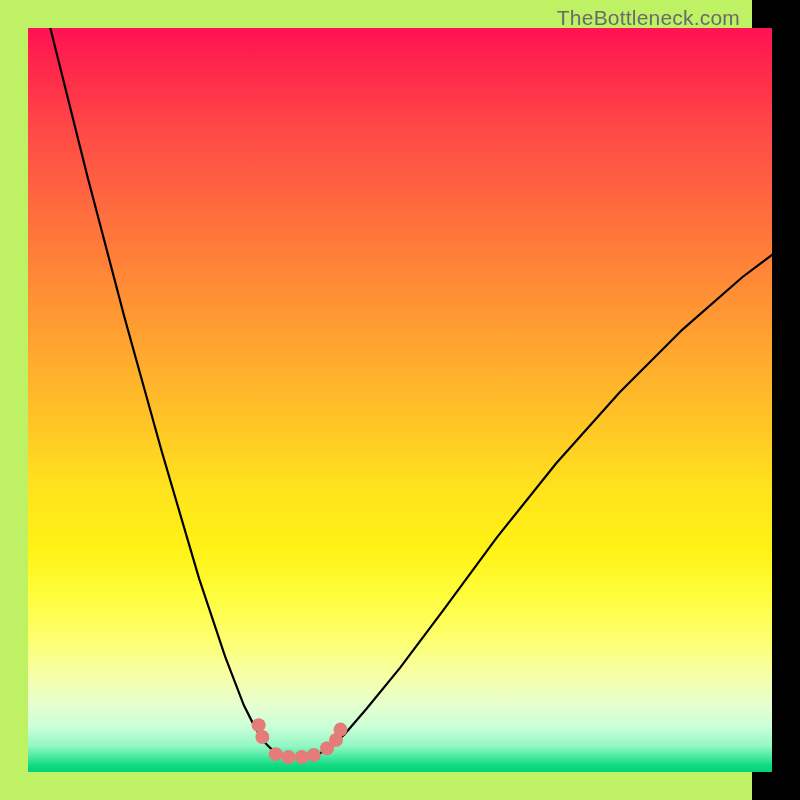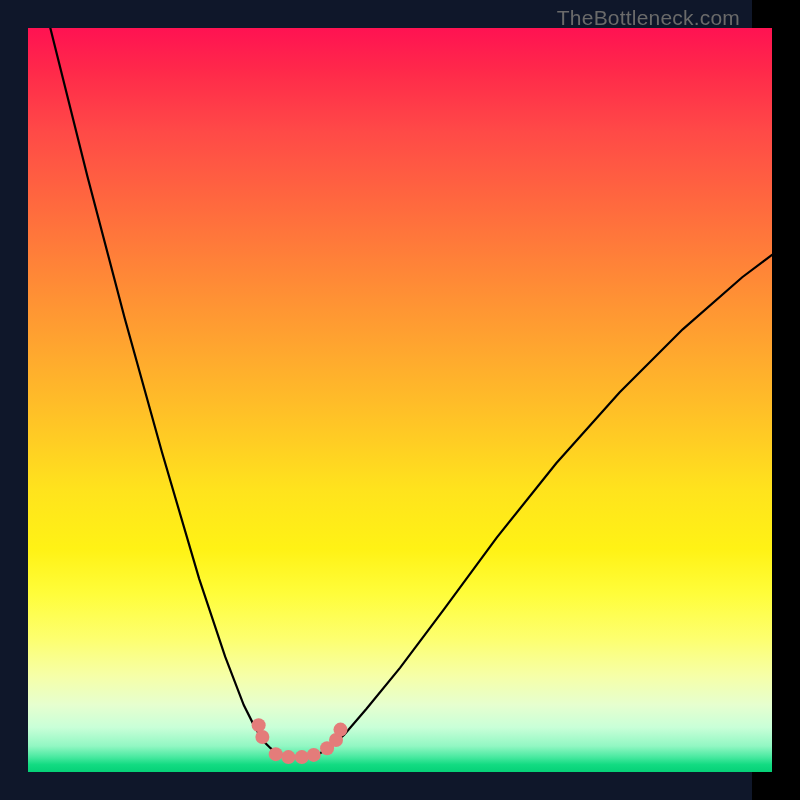--- a/index.html
+++ b/index.html
@@ -8,21 +8,21 @@
     width: 800px;
     height: 800px;
     overflow: hidden;
     background: #000;
     font-family: Arial, Helvetica, sans-serif;
   }
   .frame {
     position: relative;
     width: 752px;
     height: 800px;
-    background: #0f172a;
+    background: #bef264;
   }
   .plot {
     position: absolute;
     left: 28px;
     top: 28px;
     width: 744px;
     height: 744px;
     
     background: linear-gradient(to bottom,
       #ff1252 0%,

